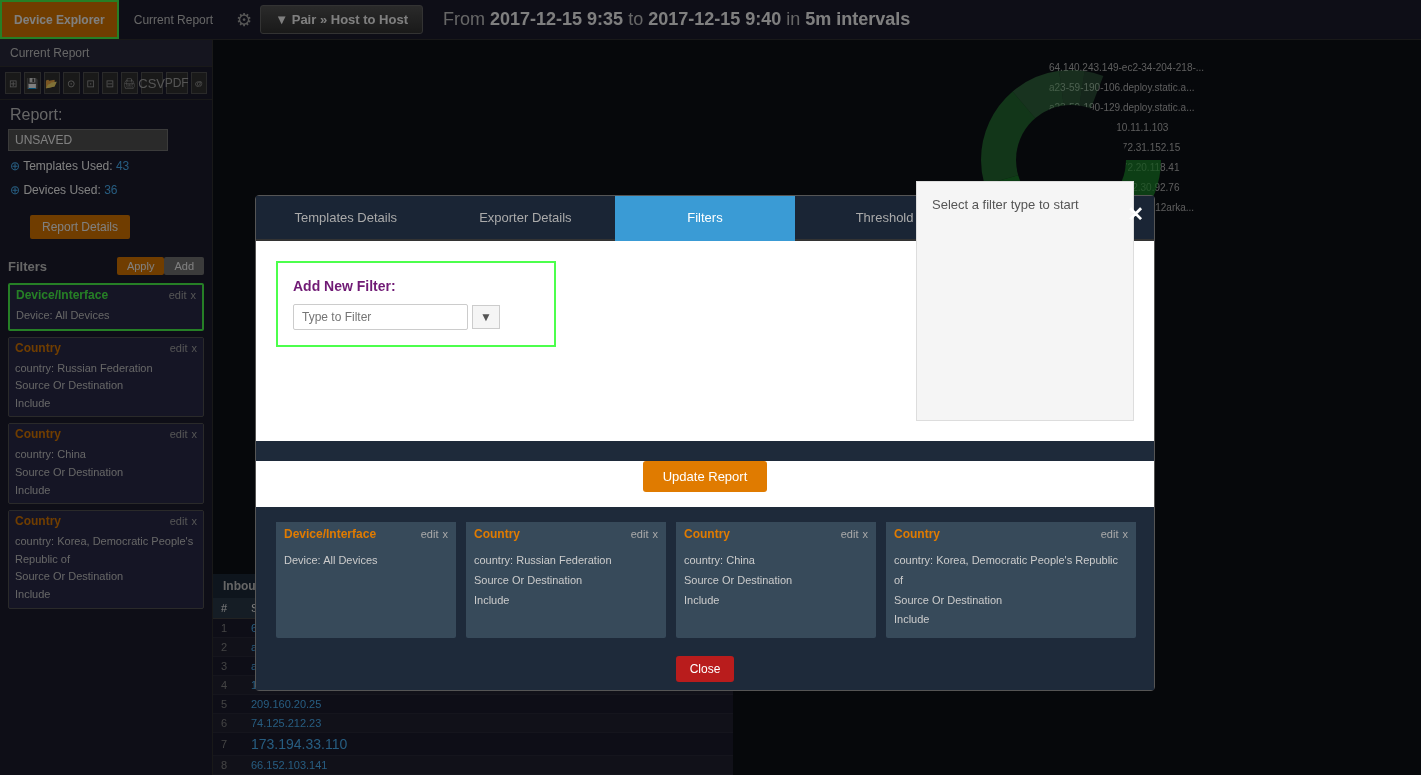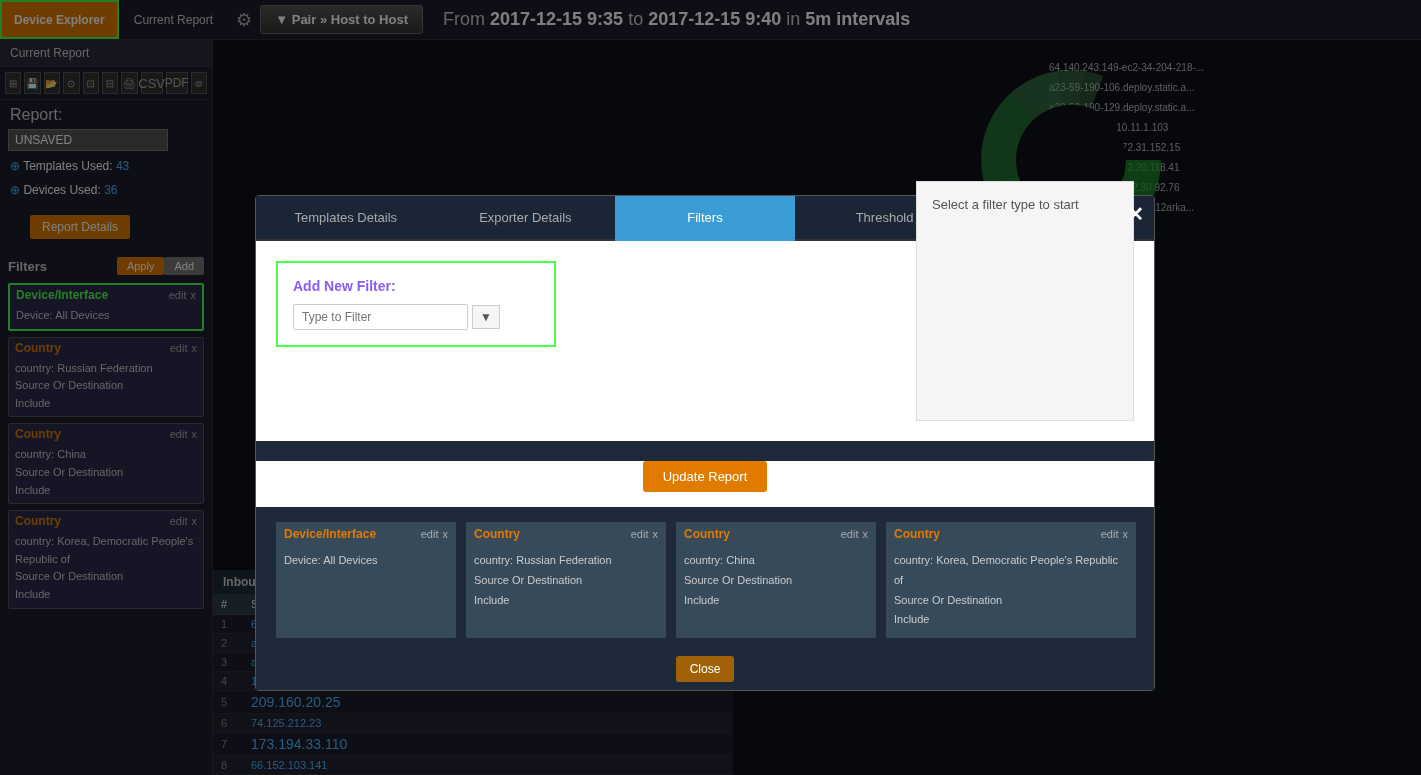--- a/index.html
+++ b/index.html
@@ -245,21 +245,21 @@
           <tr style="background: rgb(28, 28, 46);">
       <td class="row-num" style="color:#888;padding:3px 8px;font-size:11px;width:20px;">3</td>
       <td class="ip-addr" style="color:#4db8ff;cursor:pointer;padding:3px 8px;font-size:11px;">a23-59-190-129.deploy.static.akamaitechnolog...</td>
     </tr>
           <tr style="background: rgb(34, 34, 51);">
       <td class="row-num" style="color:#888;padding:3px 8px;font-size:11px;width:20px;">4</td>
       <td class="ip-addr" style="color:#4db8ff;cursor:pointer;padding:3px 8px;font-size:11px;">107.14.34.154</td>
     </tr>
           <tr style="background: rgb(28, 28, 46);">
       <td class="row-num" style="color:#888;padding:3px 8px;font-size:11px;width:20px;">5</td>
-      <td class="ip-addr" style="color:#4db8ff;cursor:pointer;padding:3px 8px;font-size:14px;">209.160.20.25</td>
+      <td class="ip-addr" style="color:#4db8ff;cursor:pointer;padding:3px 8px;font-size:11px;">209.160.20.25</td>
     </tr>
           <tr style="background: rgb(34, 34, 51);">
       <td class="row-num" style="color:#888;padding:3px 8px;font-size:11px;width:20px;">6</td>
       <td class="ip-addr" style="color:#4db8ff;cursor:pointer;padding:3px 8px;font-size:11px;">74.125.212.23</td>
     </tr>
           <tr style="background: rgb(28, 28, 46);">
       <td class="row-num" style="color:#888;padding:3px 8px;font-size:11px;width:20px;">7</td>
       <td class="ip-addr" style="color:#4db8ff;cursor:pointer;padding:3px 8px;font-size:14px;">173.194.33.110</td>
     </tr>
           <tr style="background: rgb(34, 34, 51);">
@@ -283,21 +283,21 @@
       <div class="modal-tab" style="flex:1;padding:14px 10px;text-align:center;color:#aaa;font-size:13px;cursor:pointer;">Templates Details</div>
       <div class="modal-tab" style="flex:1;padding:14px 10px;text-align:center;color:#aaa;font-size:13px;cursor:pointer;">Exporter Details</div>
       <div class="modal-tab active" style="flex:1;padding:14px 10px;text-align:center;color:#fff;font-size:13px;cursor:pointer;background:#3a9bd5;">Filters</div>
       <div class="modal-tab" style="flex:1;padding:14px 10px;text-align:center;color:#aaa;font-size:13px;cursor:pointer;">Threshold</div>
       <div class="modal-tab" style="flex:1;padding:14px 10px;text-align:center;color:#aaa;font-size:13px;cursor:pointer;">Report JSON (API)</div>
     </div>
 
     <div id="modal-body" style="padding:20px;background:#fff;min-height:200px;display:flex;gap:20px;">
 
       <div id="add-filter-section" style="border:2px solid #4cff4c;padding:15px;width:280px;background:#fff;height:fit-content;">
-        <div id="add-filter-label" style="font-size:14px;color:#8b5cf6;margin-bottom:10px;font-weight:bold;">Add New Filter:</div>
+        <div id="add-filter-label" style="font-size:14px;color:#701a75;margin-bottom:10px;font-weight:bold;">Add New Filter:</div>
         <div style="display:flex;align-items:center;gap:4px;">
           <input id="filter-type-select" type="text" style="width: 175px; padding: 5px 8px; border: 1px solid rgb(204, 204, 204); border-radius: 2px; font-size: 12px; color: rgb(136, 136, 136);" placeholder="Type to Filter">
           <span style="border:1px solid #ccc;padding:4px 7px;background:#f5f5f5;cursor:pointer;font-size:12px;color:#555;">▼</span>
         </div>
       </div>
 
       <div id="filter-hint" style="color:#555;font-size:13px;background:#f5f5f5;border:1px solid #ddd;padding:15px;flex:1;min-height:80px;">Select a filter type to start</div>
     </div>
 
     <div style="background:#fff;padding:0 20px 15px;text-align:center;">
@@ -359,16 +359,16 @@
         </div>
         <div style="padding:5px 8px 8px;color:#ccc;font-size:11px;line-height:1.8;">
           <div>country: Korea, Democratic People's Republic of</div>
           <div>Source Or Destination</div>
           <div>Include</div>
         </div>
       </div>
     </div>
 
     <div id="close-btn-row" style="display:flex;justify-content:center;padding:8px 0;background:#1e2a3a;">
-      <button id="modal-close-btn" style="background:#a16207;color:white;padding:6px 14px;border:none;border-radius:3px;cursor:pointer;font-size:12px;">Close</button>
+      <button id="modal-close-btn" style="background:#b91c1c;color:white;padding:6px 14px;border:none;border-radius:3px;cursor:pointer;font-size:12px;">Close</button>
     </div>
   </div>
 </div>
 
 </body></html>

